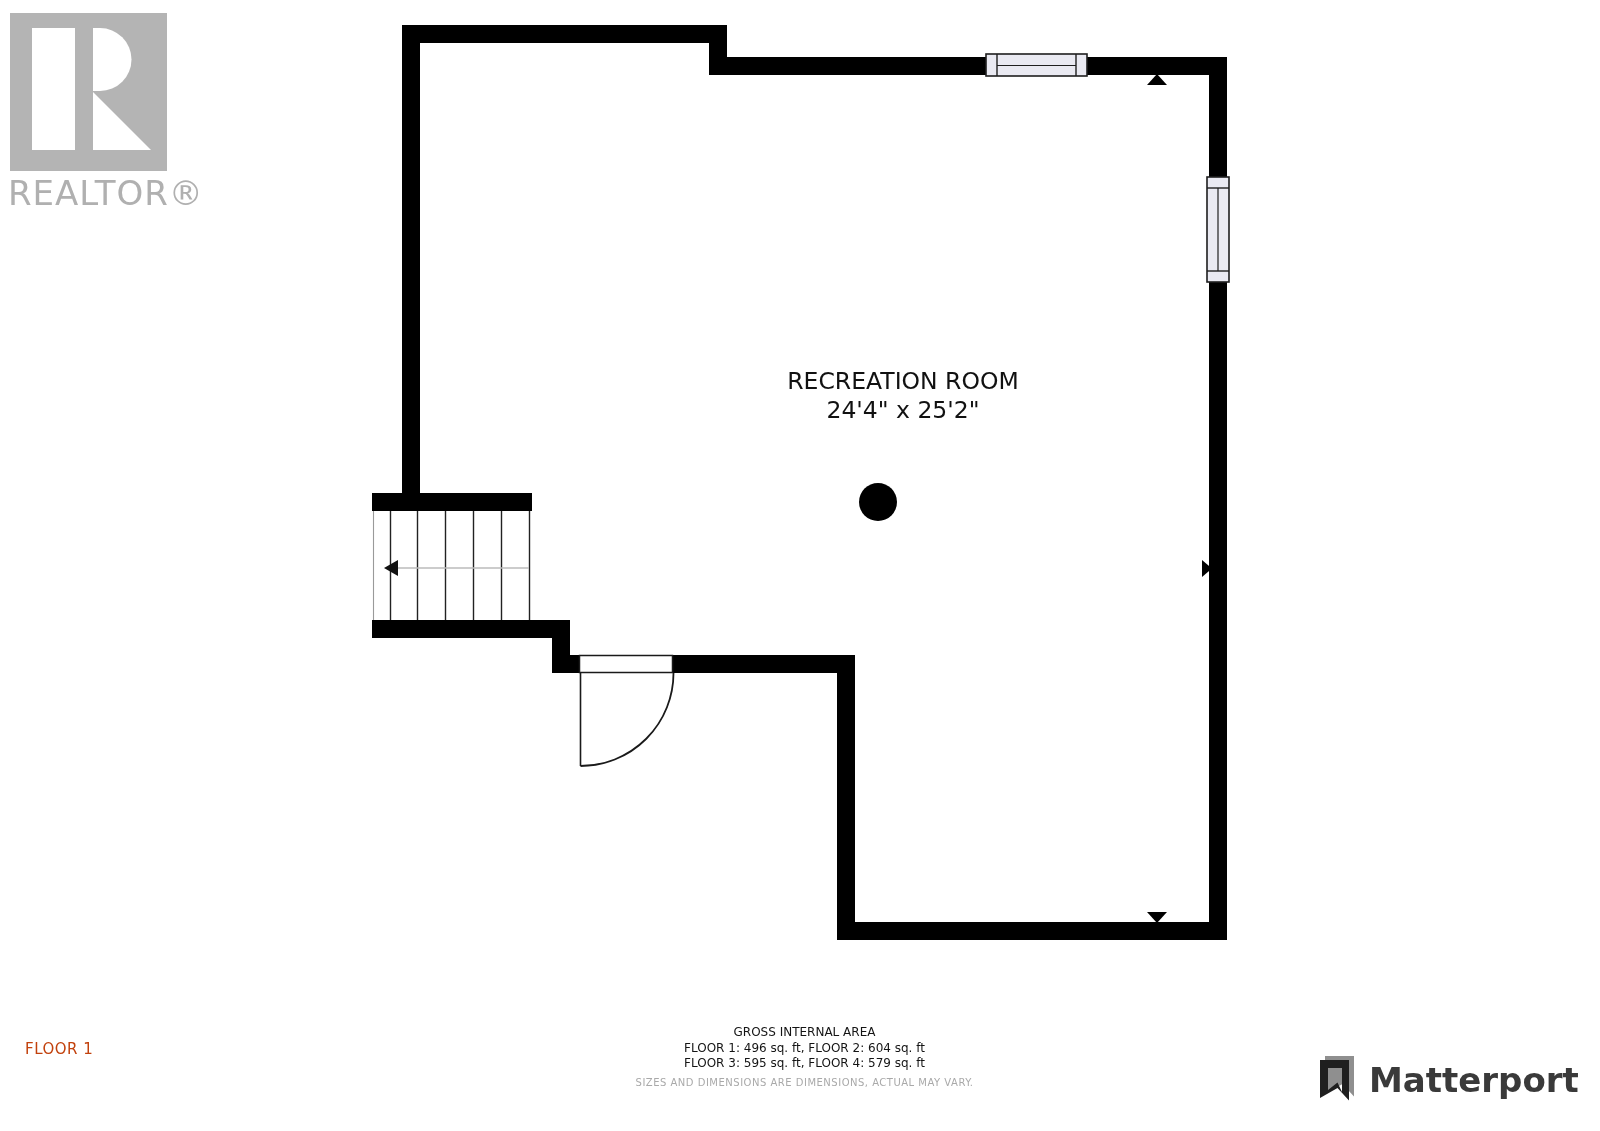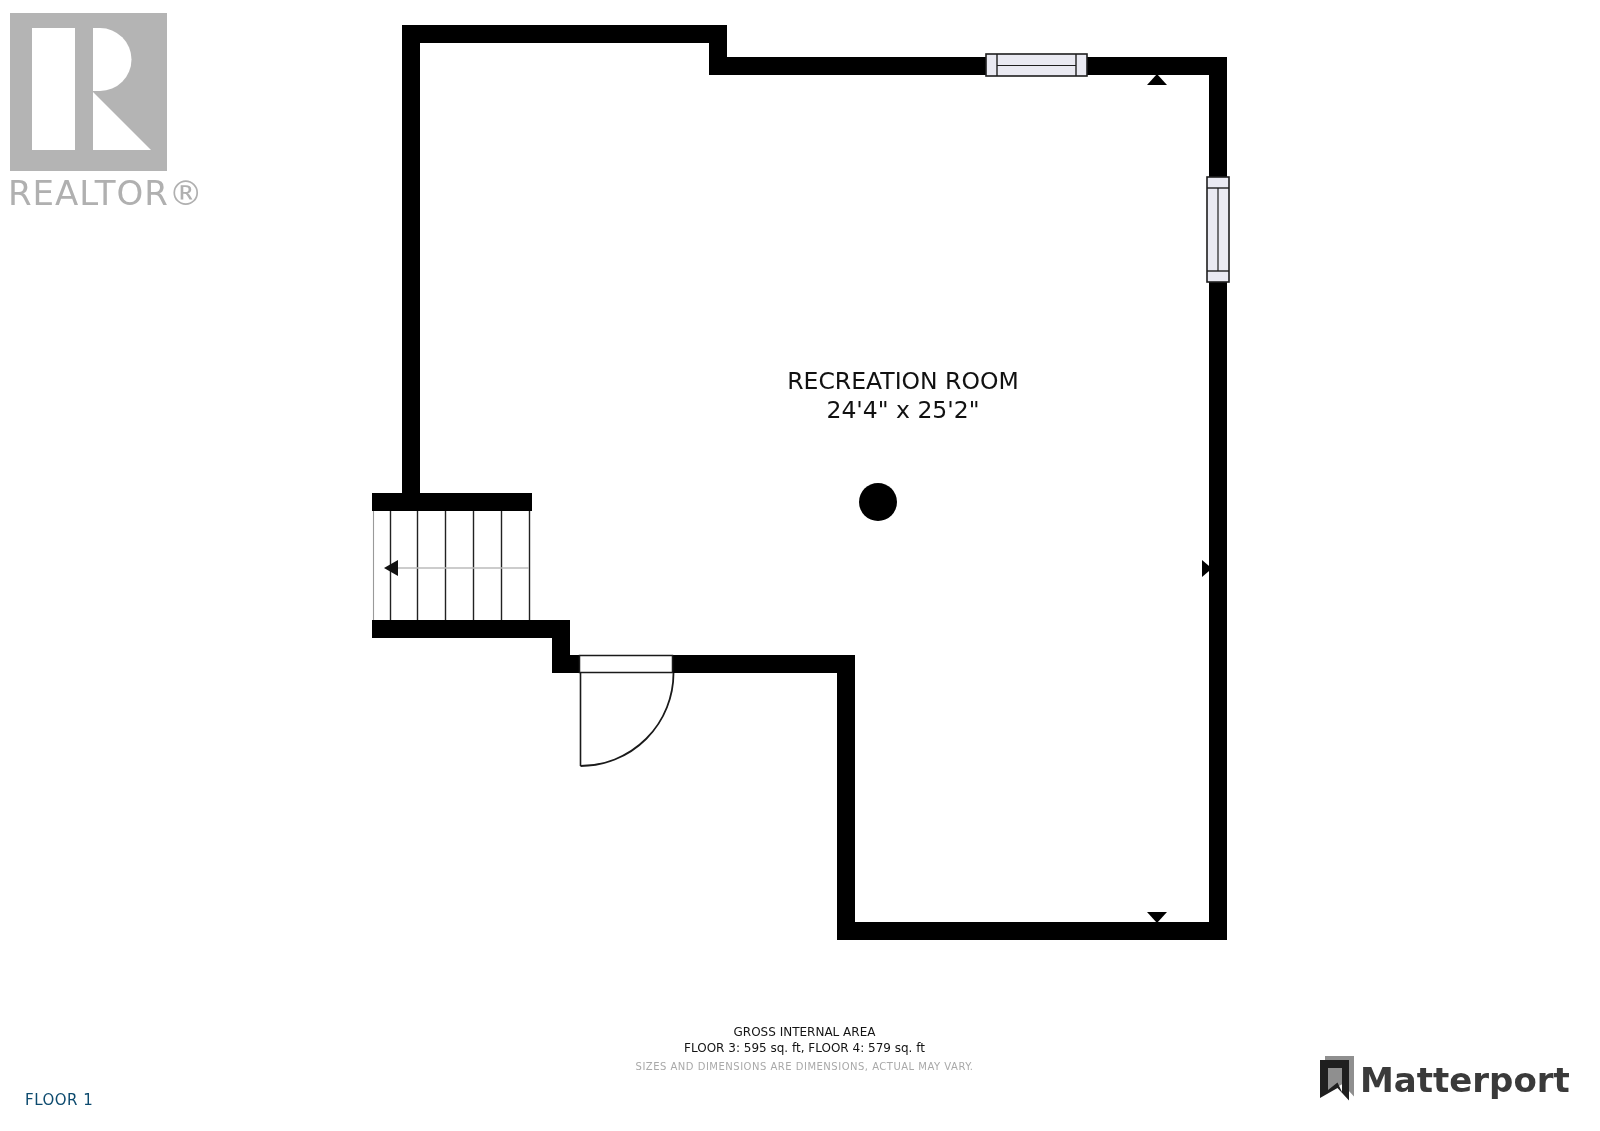--- a/index.html
+++ b/index.html
@@ -21,25 +21,25 @@
   
   .area-block {
     position:absolute; left:0; right:0; top:1025px; text-align:center;
     color:#141414; font-size:12px; line-height:15.7px;padding-left:9px;
   }
   .area-line { white-space:nowrap; }
   .disclaimer {
     margin-top:3px; font-size:10px; letter-spacing:0.5px; color:#a9a9a9;
   }
   .floor-label {
-    position:absolute; left:25px; top:1091px;
-    font-size:15px; letter-spacing:0.5px; color:#0c4a6e;
+    position:absolute; left:25px; top:1040px;
+    font-size:15px; letter-spacing:0.5px; color:#c2410c;
   }
   
-  .mp-logo { position:absolute; left:1316px; top:1056px; display:flex; align-items:center; }
+  .mp-logo { position:absolute; left:1316px; top:1056px; display:flex; align-items:center; gap:9px; }
   .mp-word { font-size:34px; font-weight:bold; color:#3a3a3a; letter-spacing:0px; white-space:nowrap; }
 </style>
 </head>
 <body>
 
 <div class="canvas">
 
   <div class="realtor-logo">
     <svg width="157" height="158" viewBox="0 0 157 158">
       <rect x="0" y="0" width="157" height="158" fill="#b4b4b4"></rect>
@@ -103,20 +103,21 @@
     <polygon points="1147,912 1167,912 1157,923" fill="#000000"></polygon>
 
     <circle cx="878" cy="502" r="19" fill="#000000"></circle>
 
     <text x="903" y="389" text-anchor="middle" class="room-name">RECREATION ROOM</text>
     <text x="903" y="418" text-anchor="middle" class="room-dims">24'4" x 25'2"</text>
   </svg>
 
   <div class="area-block">
     <div class="area-line">GROSS INTERNAL AREA</div>
+    <div class="area-line">FLOOR 1: 496 sq. ft, FLOOR 2: 604 sq. ft</div>
     <div class="area-line">FLOOR 3: 595 sq. ft, FLOOR 4: 579 sq. ft</div>
     <div class="disclaimer">SIZES AND DIMENSIONS ARE DIMENSIONS, ACTUAL MAY VARY.</div>
   </div>
 
   <div class="floor-label">FLOOR 1</div>
 
   <div class="mp-logo">
     <svg width="44" height="48" viewBox="0 0 44 48">
       <polygon points="9,0 38,0 38,40.5 26.5,28 9,38" fill="#8f8f8f"></polygon>
       <path fill-rule="evenodd" fill="#1f1f1f" d="M4,4 L33,4 L33,44.5 L21.5,32 L4,42 Z M12,12 L26,12 L26,36 L21.5,26.5 L12,34 Z"></path>

